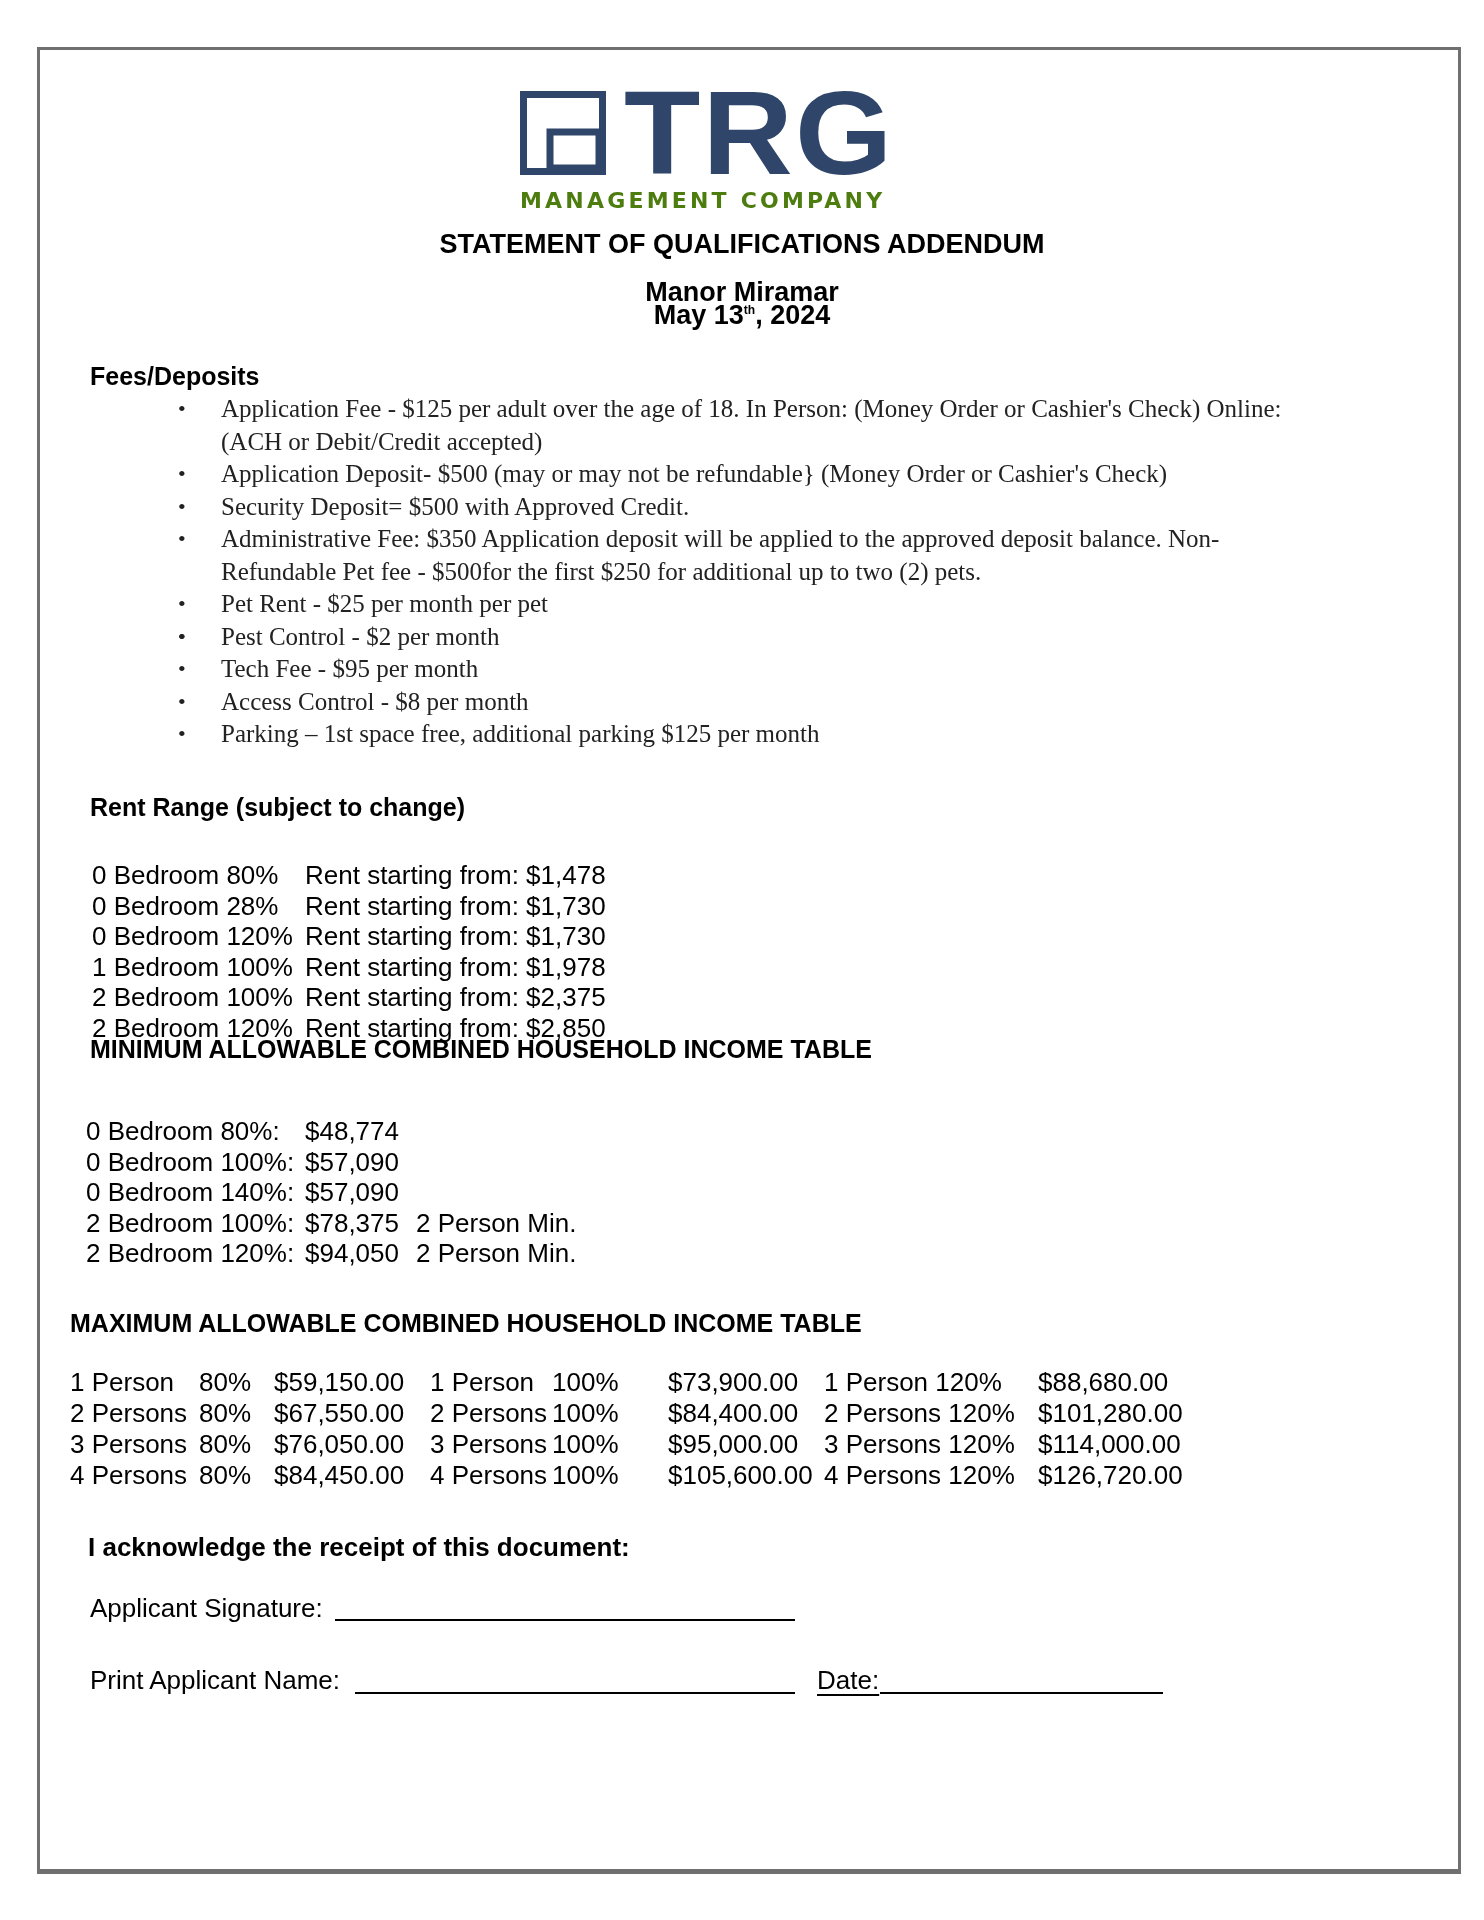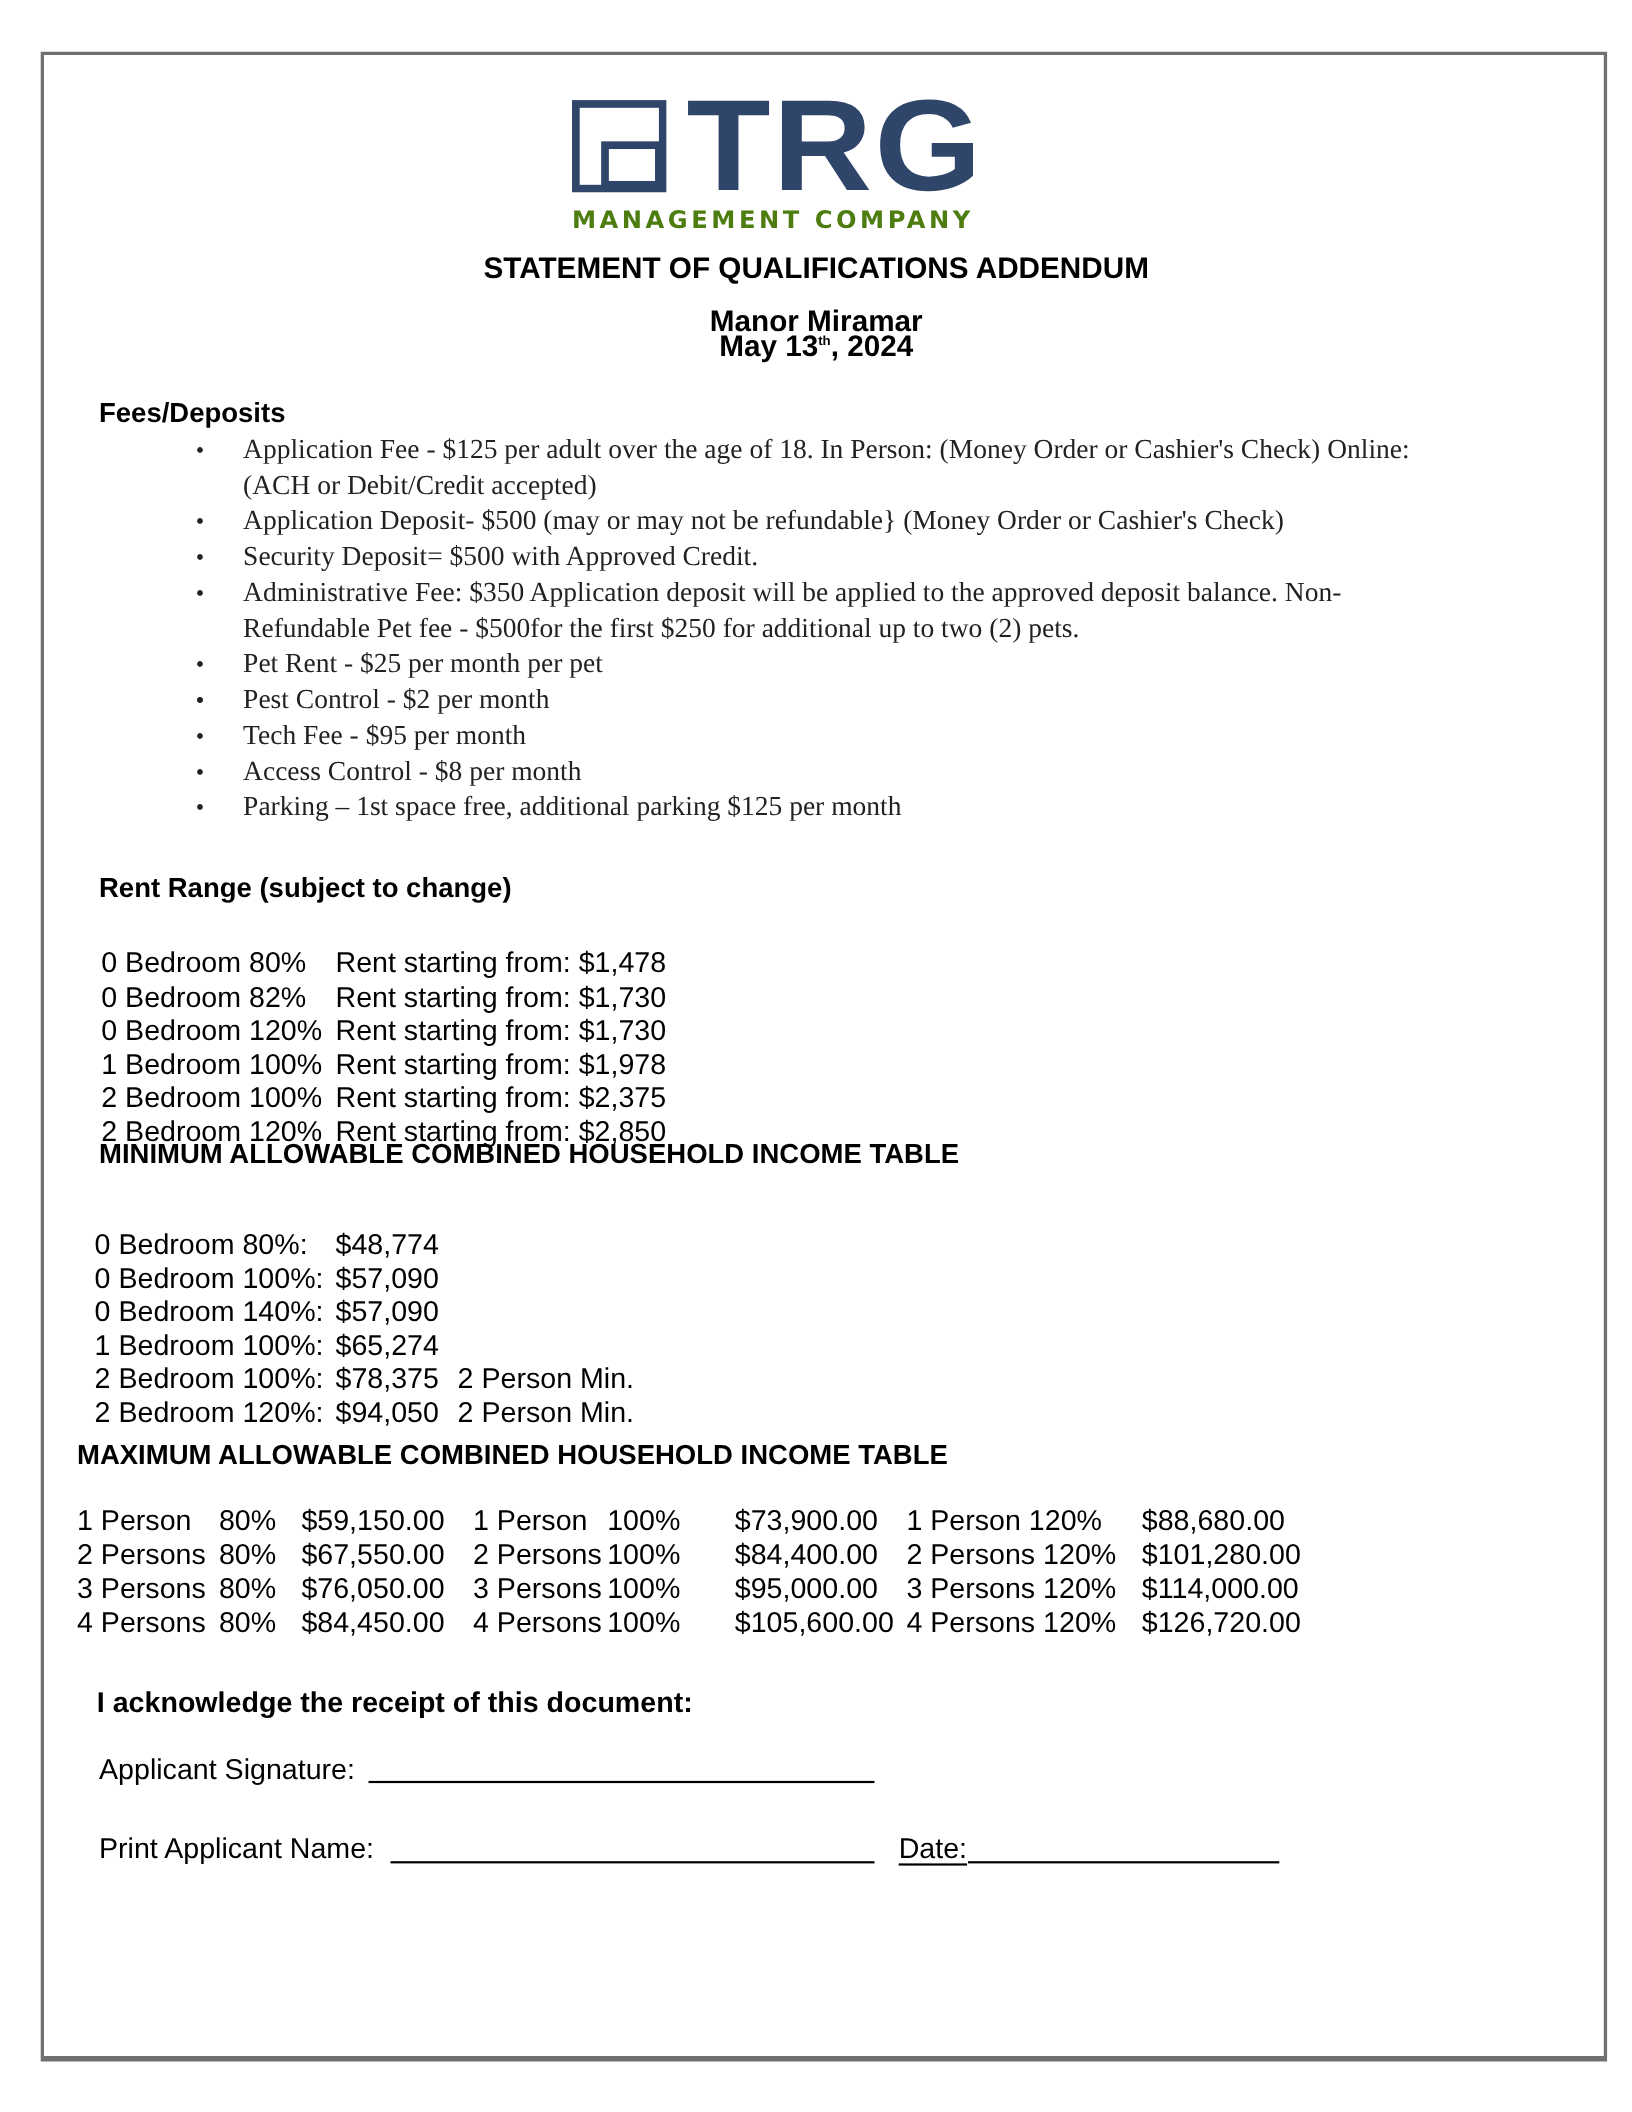--- a/index.html
+++ b/index.html
@@ -230,33 +230,32 @@
     </li>
     <li>
       <span class="bullet">•</span>
       <span class="line">Parking – 1st space free, additional parking $125 per month</span>
     </li>
   </ul>
 
 <div class="section-heading" style="left:90px; top:792px;">Rent Range (subject to change)</div>
 <div class="rent-list" id="rent-list">
     <div class="rent-row"><span class="col-a">0 Bedroom 80%</span><span>Rent starting from:</span> <span>$1,478</span></div>
-    <div class="rent-row"><span class="col-a">0 Bedroom 82%</span><span>Rent starting from:</span> <span>$1,730</span></div>
+    <div class="rent-row"><span class="col-a">0 Bedroom 28%</span><span>Rent starting from:</span> <span>$1,730</span></div>
     <div class="rent-row"><span class="col-a">0 Bedroom 120%</span><span>Rent starting from:</span> <span>$1,730</span></div>
     <div class="rent-row"><span class="col-a">1 Bedroom 100%</span><span>Rent starting from:</span> <span>$1,978</span></div>
     <div class="rent-row"><span class="col-a">2 Bedroom 100%</span><span>Rent starting from:</span> <span>$2,375</span></div>
     <div class="rent-row"><span class="col-a">2 Bedroom 120%</span><span>Rent starting from:</span> <span>$2,850</span></div>
   </div>
 
 <div class="section-heading" style="left:90px; top:1034px;text-align:center;">MINIMUM ALLOWABLE COMBINED HOUSEHOLD INCOME TABLE</div>
 <div class="min-list" id="min-list">
     <div class="min-row"><span class="col-a">0 Bedroom 80%:</span><span class="col-b">$48,774</span><span class="col-c"></span></div>
     <div class="min-row"><span class="col-a">0 Bedroom 100%:</span><span class="col-b">$57,090</span><span class="col-c"></span></div>
     <div class="min-row"><span class="col-a">0 Bedroom 140%:</span><span class="col-b">$57,090</span><span class="col-c"></span></div>
-    <div class="min-row"><span class="col-a">1 Bedroom 100%:</span><span class="col-b">$65,274</span><span class="col-c"></span></div>
     <div class="min-row"><span class="col-a">2 Bedroom 100%:</span><span class="col-b">$78,375</span><span class="col-c">2 Person Min.</span></div>
     <div class="min-row"><span class="col-a">2 Bedroom 120%:</span><span class="col-b">$94,050</span><span class="col-c">2 Person Min.</span></div>
   </div>
 
 <div class="section-heading" style="left:70px; top:1308px;">MAXIMUM ALLOWABLE COMBINED HOUSEHOLD INCOME TABLE</div>
 <div class="max-table" id="max-table">
     <div class="max-row">
       <span class="c1">1 Person</span>
       <span class="c2">80%</span>
       <span class="c3">$59,150.00</span>

